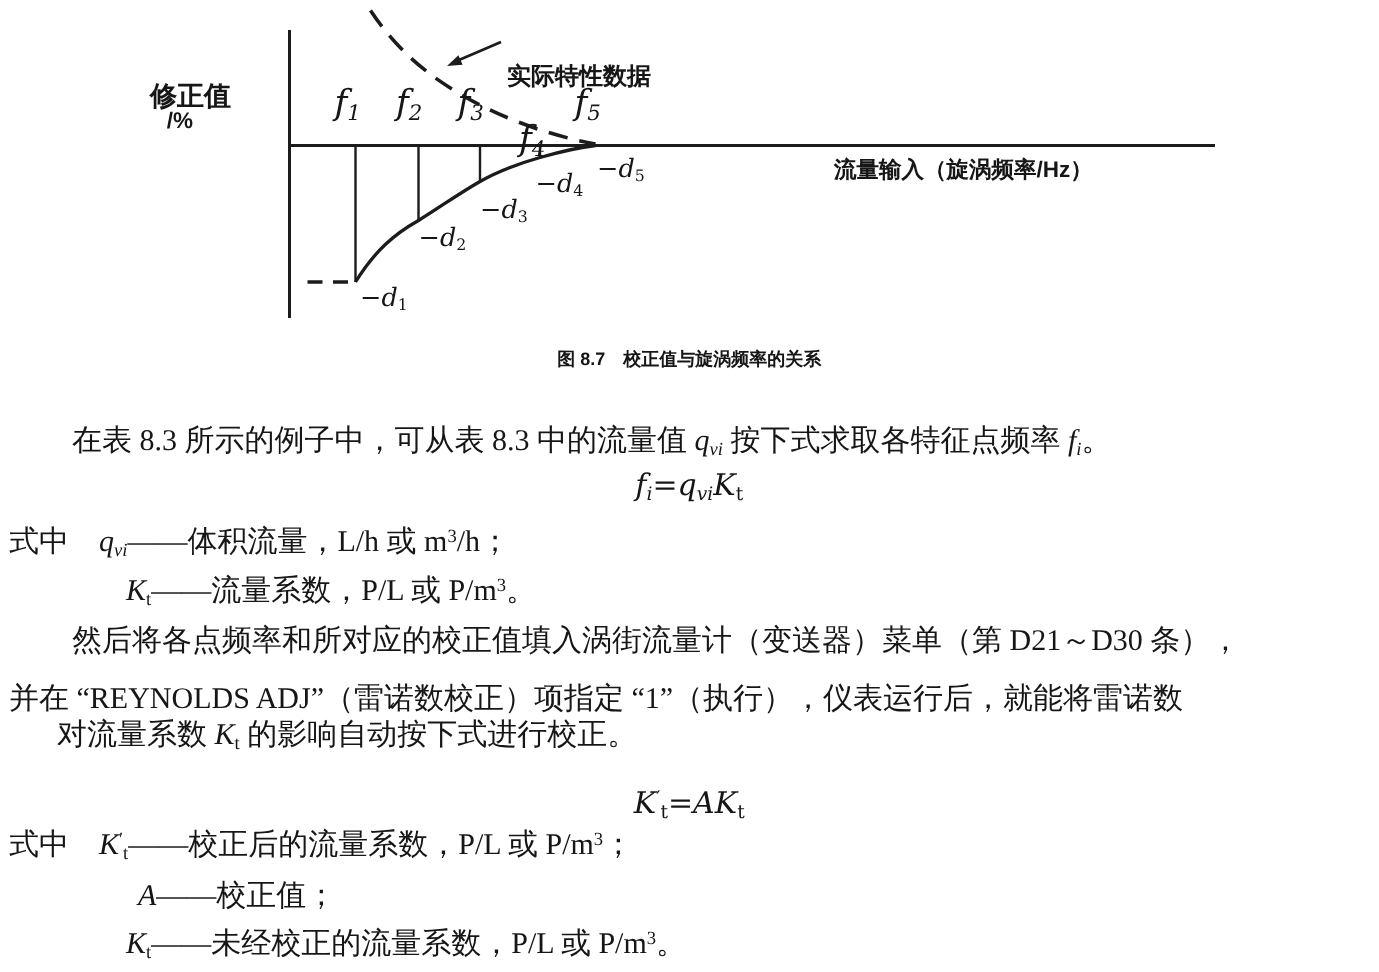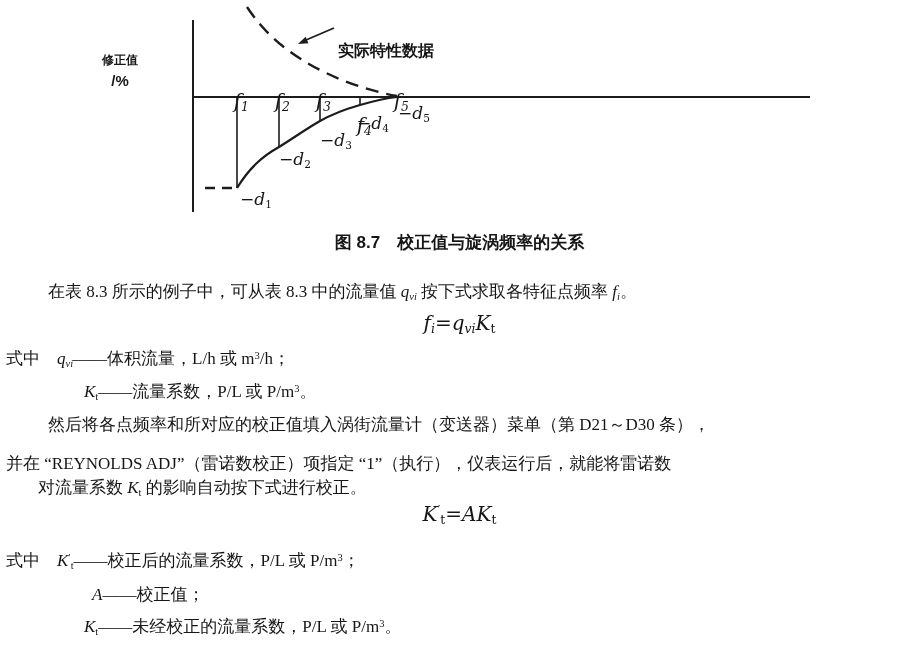--- a/index.html
+++ b/index.html
@@ -9,36 +9,36 @@
     font-family:"Liberation Serif","DejaVu Serif",serif;
   }
   .abs{position:absolute;white-space:nowrap;}
   
   .figure{position:absolute;left:0;top:0;width:919px;height:230px;}
   .figure svg{position:absolute;left:0;top:0;}
   .dia-cjk{
     font-family:"Liberation Sans","DejaVu Sans",sans-serif;
     font-weight:700;font-size:16px;color:#161616;
   }
-  .y-label{left:86px;top:52px;width:68px;text-align:center;font-size:12px;}
+  .y-label{left:86px;top:52px;width:68px;text-align:right;font-size:18px;}
   .y-unit{left:86px;top:72px;width:68px;text-align:center;font-size:15px;font-weight:700;
     font-family:"Liberation Sans","DejaVu Sans",sans-serif;}
   .x-label{left:556px;top:104px;font-size:15px;}
   .curve-note{left:338px;top:21px;font-size:16px;margin-top:20px;}
   .math{font-family:"DejaVu Serif","Liberation Serif",serif;}
-  .freq{top:89px;width:26px;text-align:right;font-size:20px;}
+  .freq{top:56px;width:26px;text-align:left;font-size:23px;}
   .dev{font-size:17px;}
   .seg-it{font-style:italic;}
   .seg-sub{font-size:0.62em;vertical-align:-0.28em;letter-spacing:0;}
   .seg-sup{font-size:0.62em;vertical-align:0.48em;letter-spacing:0;}
   
   .caption{left:0;top:231px;width:919px;text-align:center;
     font-family:"Liberation Sans","DejaVu Sans",sans-serif;
-    font-weight:700;font-size:17px;}
-  .line{font-size:17px;}
+    font-weight:700;font-size:12px;}
+  .line{font-size:20px;}
   .formula{left:0;width:919px;text-align:center;font-size:20px;}
 </style>
 </head>
 <body>
 
 <div class="figure">
   <svg width="919" height="230" viewBox="0 0 919 230">
 
     <line x1="193" y1="20" x2="193" y2="212" stroke="#1c1c1c" stroke-width="2"></line>
     <line x1="192" y1="97" x2="810" y2="97" stroke="#1c1c1c" stroke-width="2"></line>
@@ -52,20 +52,21 @@
 
     <path d="M247,7 C263,31 281,47 304,61 C330,77 364,90 397,96" stroke="#1c1c1c" stroke-width="2.4" stroke-dasharray="13 8" fill="none"></path>
 
     <line x1="334" y1="28" x2="306" y2="40" stroke="#1c1c1c" stroke-width="1.8"></line>
     <polygon points="298,44 305.6,36.8 308.4,43.2" fill="#1c1c1c"></polygon>
   </svg>
 
   <div class="abs y-label dia-cjk">修正值</div>
   <div class="abs y-unit">/%</div>
   <div class="abs curve-note dia-cjk">实际特性数据</div>
+  <div class="abs x-label dia-cjk">流量输入（旋涡频率/Hz）</div>
 
   <div class="abs freq math" style="left:223px;"><span class="seg-it">f</span><span class="seg-sub seg-it">1</span></div>
   <div class="abs freq math" style="left:264px;"><span class="seg-it">f</span><span class="seg-sub seg-it">2</span></div>
   <div class="abs freq math" style="left:305px;"><span class="seg-it">f</span><span class="seg-sub seg-it">3</span></div>
   <div class="abs freq math" style="left:346px;margin-top:24px;"><span class="seg-it">f</span><span class="seg-sub seg-it">4</span></div>
   <div class="abs freq math" style="left:383px;"><span class="seg-it">f</span><span class="seg-sub seg-it">5</span></div>
 
   <div class="abs dev math" style="left:240px;top:189px;"><span>−</span><span class="seg-it">d</span><span class="seg-sub">1</span></div>
   <div class="abs dev math" style="left:279px;top:149px;"><span>−</span><span class="seg-it">d</span><span class="seg-sub">2</span></div>
   <div class="abs dev math" style="left:320px;top:130px;"><span>−</span><span class="seg-it">d</span><span class="seg-sub">3</span></div>
@@ -82,19 +83,19 @@
 <div class="abs line" style="left:6px;top:347px;"><span>式中　</span><span class="seg-it">q</span><span class="seg-sub seg-it">vi</span><span>——体积流量，L/h 或 m</span><span class="seg-sup">3</span><span>/h；</span></div>
 
 <div class="abs line" style="left:84px;top:380px;"><span class="seg-it">K</span><span class="seg-sub">t</span><span>——流量系数，P/L 或 P/m</span><span class="seg-sup">3</span><span>。</span></div>
 
 <div class="abs line" style="left:48px;top:413px;"><span>然后将各点频率和所对应的校正值填入涡街流量计（变送器）菜单（第 D21～D30 条），</span></div>
 
 <div class="abs line" style="left:6px;top:452px;"><span>并在 “REYNOLDS ADJ”（雷诺数校正）项指定 “1”（执行），仪表运行后，就能将雷诺数</span></div>
 
 <div class="abs line" style="left:6px;top:476px;margin-left:32px;"><span>对流量系数 </span><span class="seg-it">K</span><span class="seg-sub">t</span><span> 的影响自动按下式进行校正。</span></div>
 
-<div class="abs formula math" style="top:502px;text-align:center;"><span class="seg-it">K</span><span class="seg-sup">′</span><span class="seg-sub">t</span><span>=</span><span class="seg-it">A</span><span class="seg-it">K</span><span class="seg-sub">t</span></div>
+<div class="abs formula math" style="top:523px;text-align:center;"><span class="seg-it">K</span><span class="seg-sup">′</span><span class="seg-sub">t</span><span>=</span><span class="seg-it">A</span><span class="seg-it">K</span><span class="seg-sub">t</span></div>
 
 <div class="abs line" style="left:6px;top:549px;"><span>式中　</span><span class="seg-it">K</span><span class="seg-sup">′</span><span class="seg-sub">t</span><span>——校正后的流量系数，P/L 或 P/m</span><span class="seg-sup">3</span><span>；</span></div>
 
 <div class="abs line" style="left:92px;top:583px;"><span class="seg-it">A</span><span>——校正值；</span></div>
 
 <div class="abs line" style="left:84px;top:615px;"><span class="seg-it">K</span><span class="seg-sub">t</span><span>——未经校正的流量系数，P/L 或 P/m</span><span class="seg-sup">3</span><span>。</span></div>
 
 </body></html>

